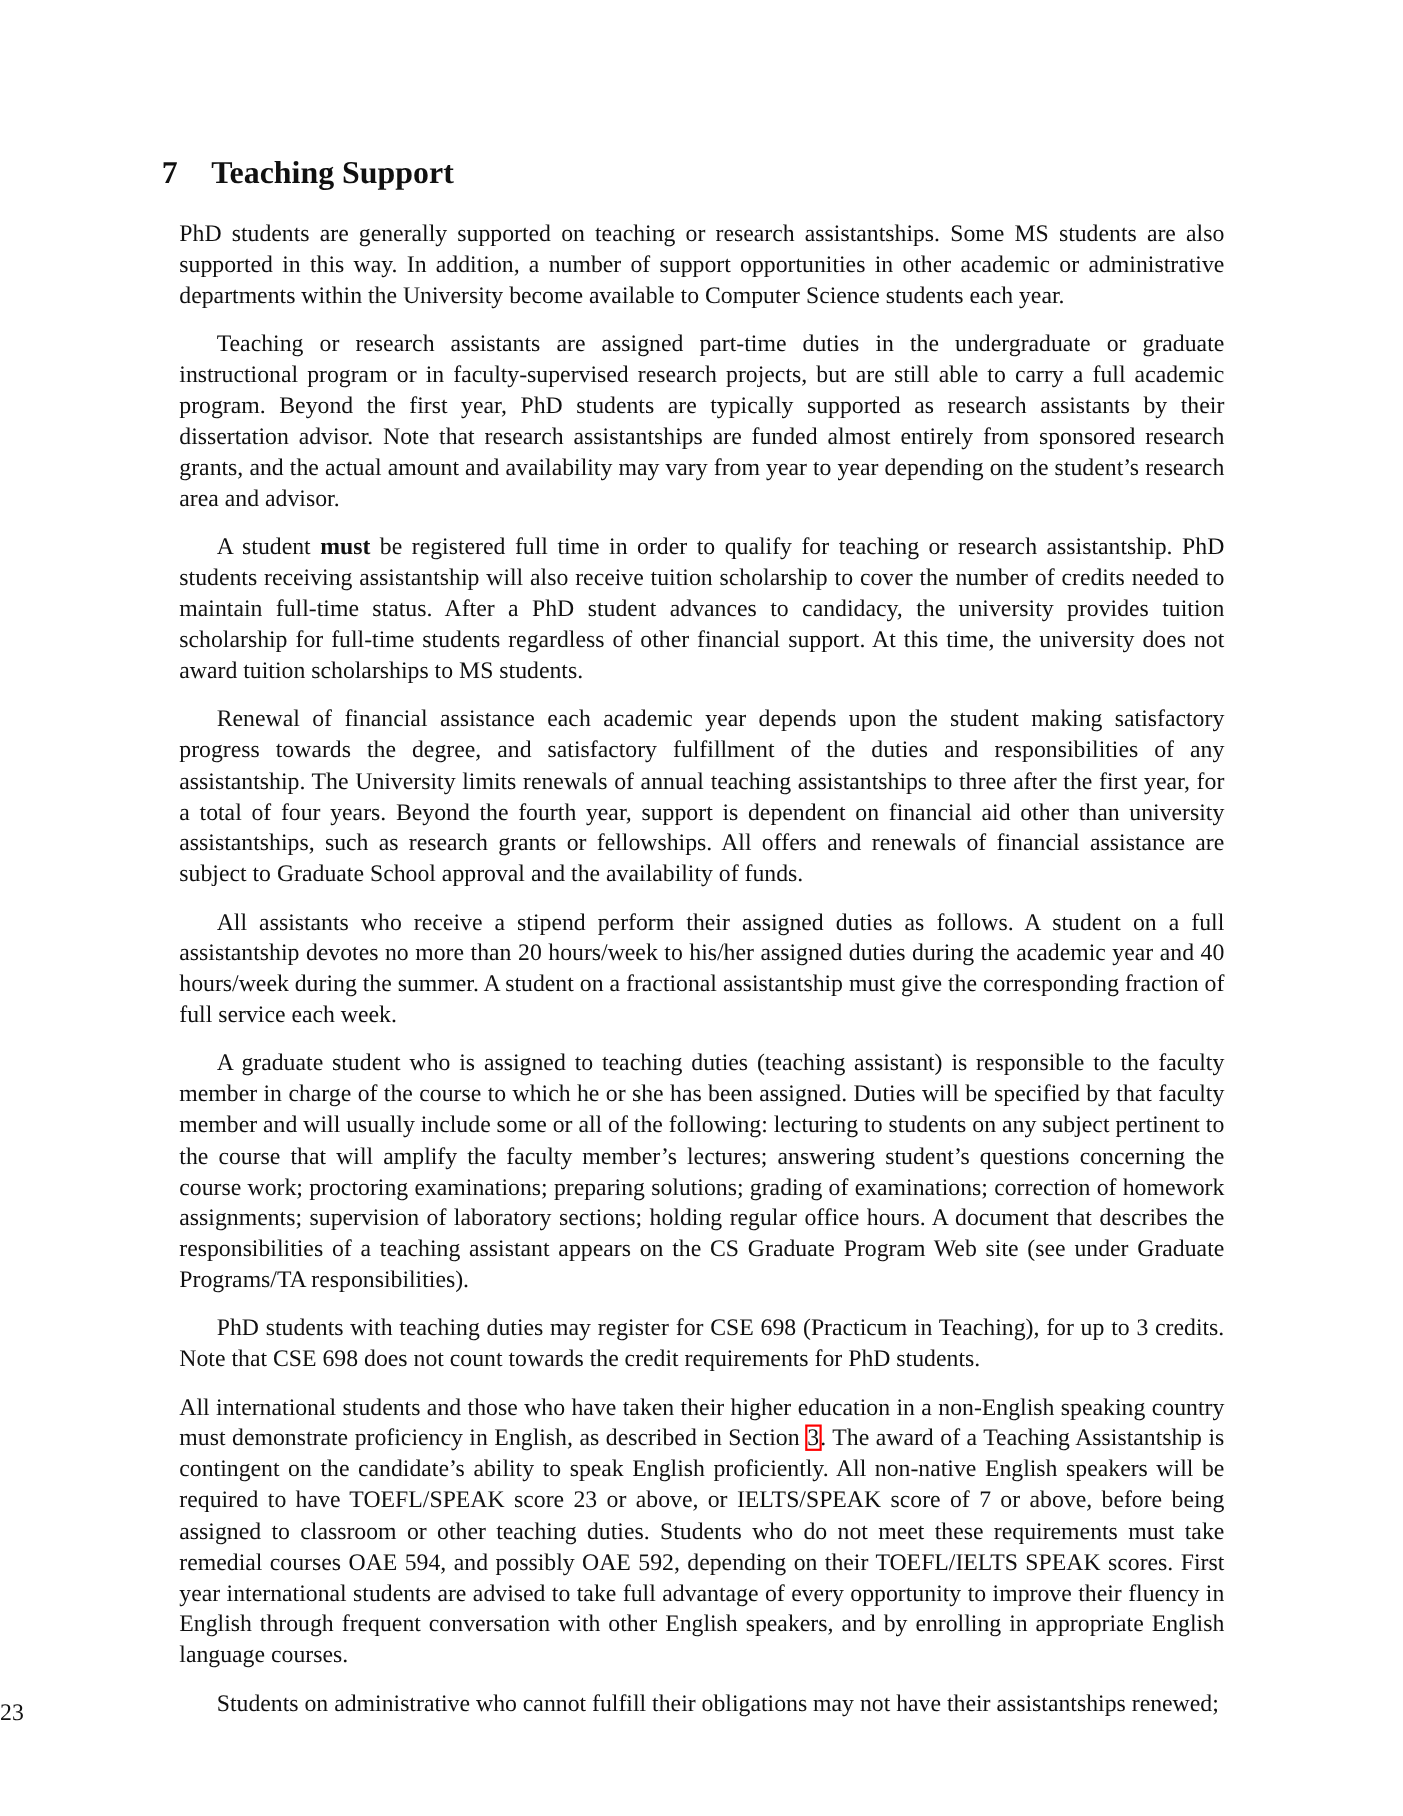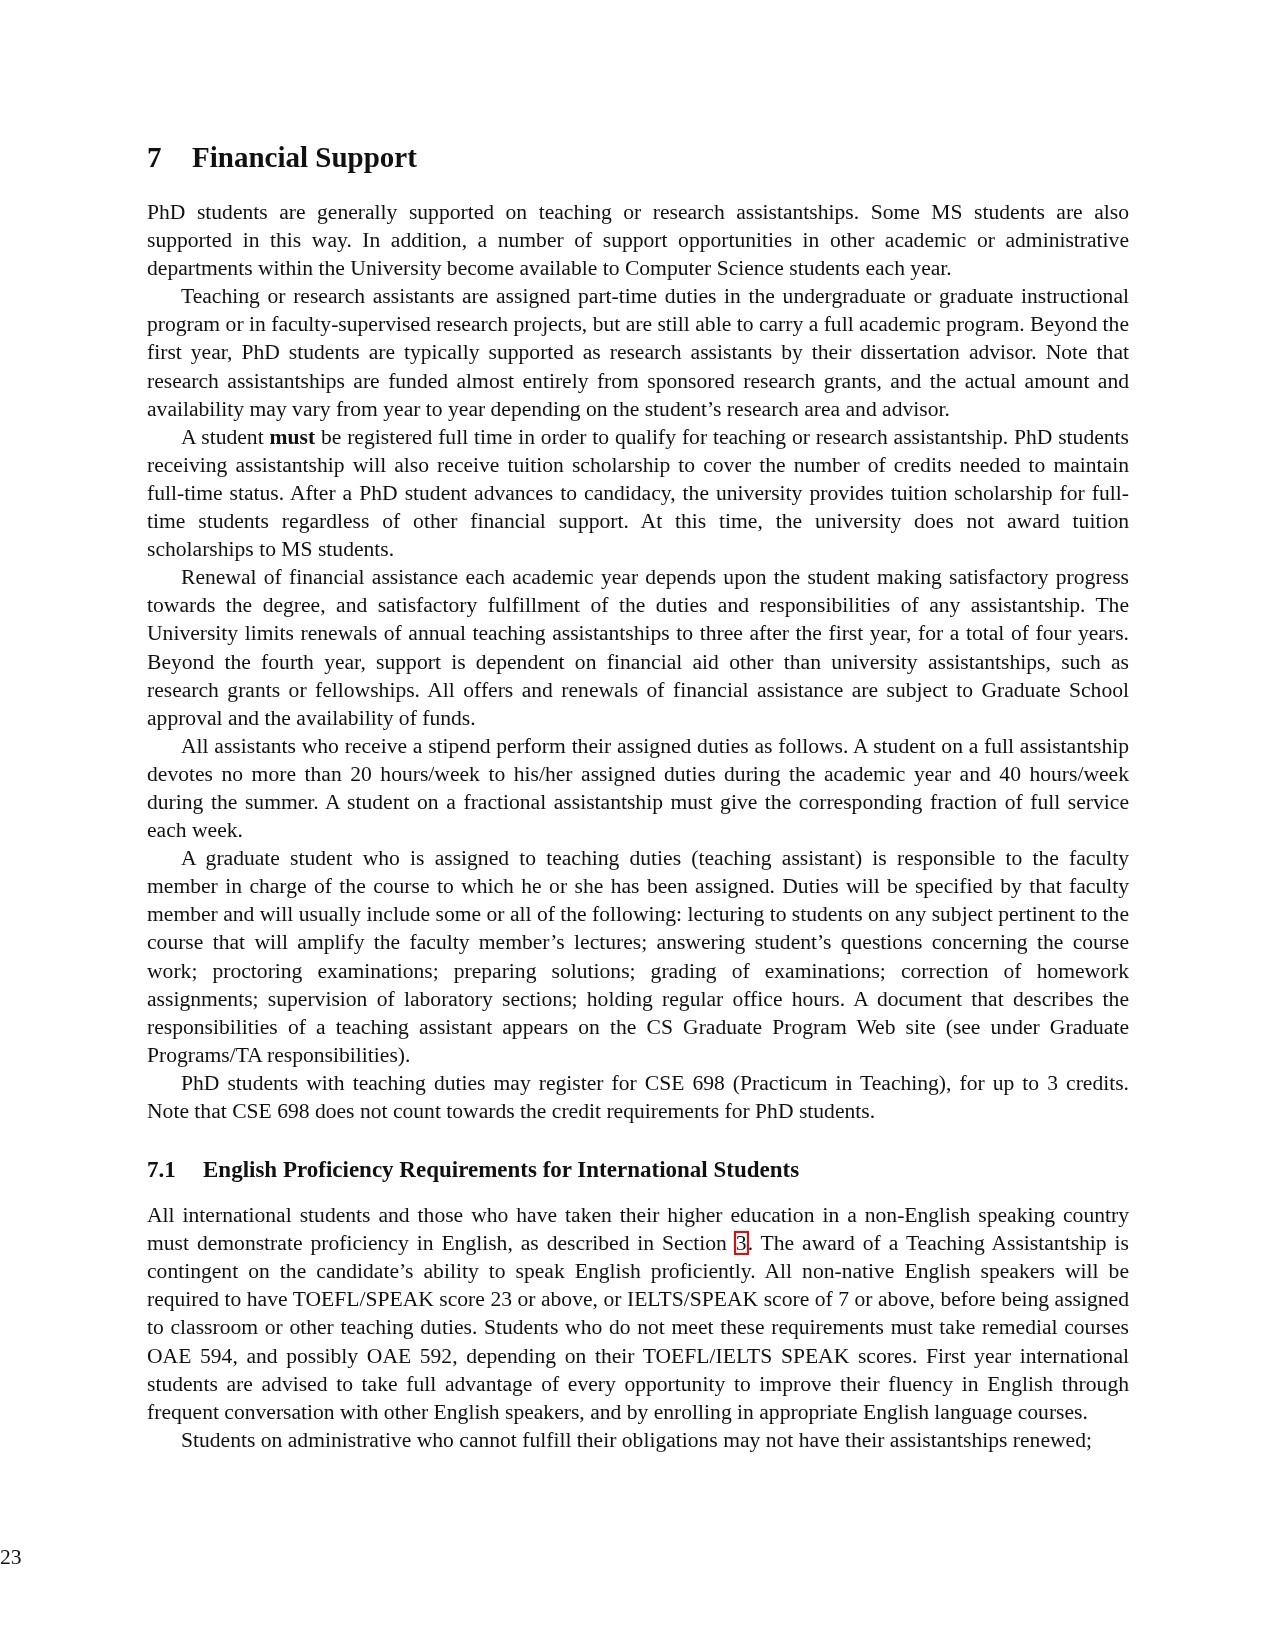--- a/index.html
+++ b/index.html
@@ -11,44 +11,43 @@
       text-align: justify;
     }
     h1 {
       font-size: 29px; font-weight: bold; margin: 0 0 22px 0; line-height: 38px;
     }
     h1 .num { display: inline-block; width: 45px; }
     h2 {
       font-size: 23px; font-weight: bold; margin: 30px 0 16px 0; line-height: 30px;
     }
     h2 .num { display: inline-block; width: 56px; }
-    p { margin: 0; text-indent: 34px; hyphens: manual; }
+    p { margin: 16px; text-indent: 34px; hyphens: manual; }
     p.first { text-indent: 0; }
     .ref {
       display: inline-block; outline: 2px solid #ff0000; outline-offset: -1px;
       padding: 0 1px; line-height: 22px;
     }
     .pagenum {
       position: absolute; left: 0; width: 1275px; top: 1545px; text-align: left;
       font-family: "Liberation Serif", "DejaVu Serif", serif; font-size: 21.6px; color: #111;
     }
   </style>
 </head>
 <body>
 
 <div class="page">
-  <h1><span class="num">7</span><span>Financial Support</span></h1>
+  <h1><span class="num">7</span><span>Teaching Support</span></h1>
 
   <p class="first">PhD students are generally supported on teaching or research assistantships. Some MS students are also supported in this way. In addition, a number of support opportunities in other academic or administrative departments within the University become available to Computer Science students each year.</p>
   <p>Teaching or research assistants are assigned part-time duties in the undergraduate or graduate instructional program or in faculty-supervised research projects, but are still able to carry a full academic program. Beyond the first year, PhD students are typically supported as research assistants by their dissertation advisor. Note that research assistantships are funded almost entirely from sponsored research grants, and the actual amount and availability may vary from year to year depending on the student’s research area and advisor.</p>
   <p><span>A student </span><b>must</b><span> be registered full time in order to qualify for teaching or research assistantship. PhD students receiving assistantship will also receive tuition scholarship to cover the number of credits needed to maintain full-time status. After a PhD student advances to candidacy, the university provides tuition scholarship for full-time students regardless of other financial support. At this time, the university does not award tuition scholarships to MS students.</span></p>
   <p>Renewal of financial assistance each academic year depends upon the student making satisfactory progress towards the degree, and satisfactory fulfillment of the duties and responsibilities of any assistantship. The University limits renewals of annual teaching assistantships to three after the first year, for a total of four years. Beyond the fourth year, support is dependent on financial aid other than university assistantships, such as research grants or fellowships. All offers and renewals of financial assistance are subject to Graduate School approval and the availability of funds.</p>
   <p>All assistants who receive a stipend perform their assigned duties as follows. A student on a full assistantship devotes no more than 20 hours/week to his/her assigned duties during the academic year and 40 hours/week during the summer. A student on a fractional assistantship must give the corresponding fraction of full service each week.</p>
   <p>A graduate student who is assigned to teaching duties (teaching assistant) is responsible to the faculty member in charge of the course to which he or she has been assigned. Duties will be specified by that faculty member and will usually include some or all of the following: lecturing to students on any subject pertinent to the course that will amplify the faculty member’s lectures; answering student’s questions concerning the course work; proctoring examinations; preparing solutions; grading of examinations; correction of homework assignments; supervision of laboratory sections; holding regular office hours. A document that describes the responsibilities of a teaching assistant appears on the CS Graduate Program Web site (see under Graduate Programs/TA responsibilities).</p>
   <p>PhD students with teaching duties may register for CSE 698 (Practicum in Teaching), for up to 3 credits. Note that CSE 698 does not count towards the credit requirements for PhD students.</p>
 
-  <h2><span class="num">7.1</span><span>English Proficiency Requirements for International Students</span></h2>
 
   <p class="first"><span>All international students and those who have taken their higher education in a non-English speaking country must demonstrate proficiency in English, as described in Section </span><a class="ref">3</a><span>. The award of a Teaching Assistantship is contingent on the candidate’s ability to speak English proficiently. All non-native English speakers will be required to have TOEFL/SPEAK score 23 or above, or IELTS/SPEAK score of 7 or above, before being assigned to classroom or other teaching duties. Students who do not meet these requirements must take remedial courses OAE 594, and possibly OAE 592, depending on their TOEFL/IELTS SPEAK scores. First year international students are advised to take full advantage of every opportunity to improve their fluency in English through frequent conversation with other English speakers, and by enrolling in appropriate English language courses.</span></p>
   <p>Students on administrative who cannot fulfill their obligations may not have their assistantships renewed;</p>
 </div>
 
 <div class="pagenum">23</div>
 
 </body></html>

